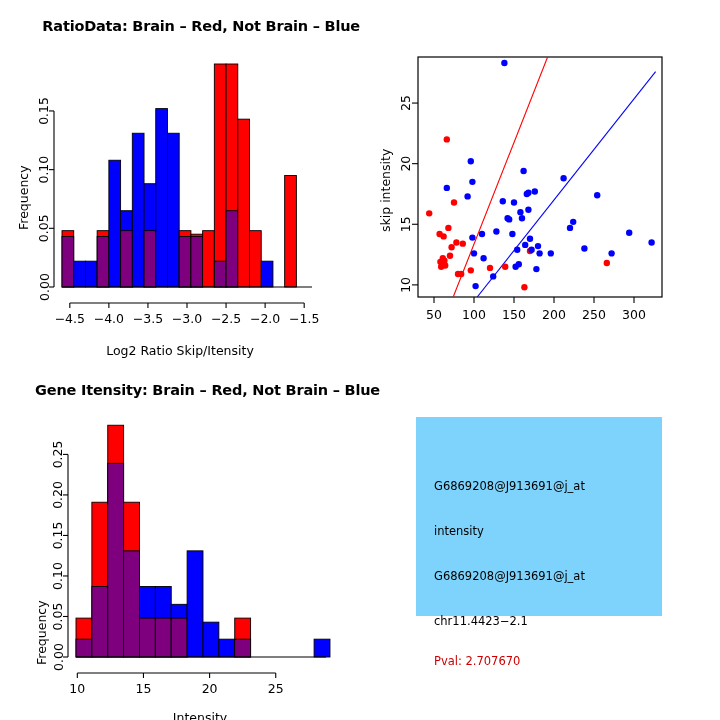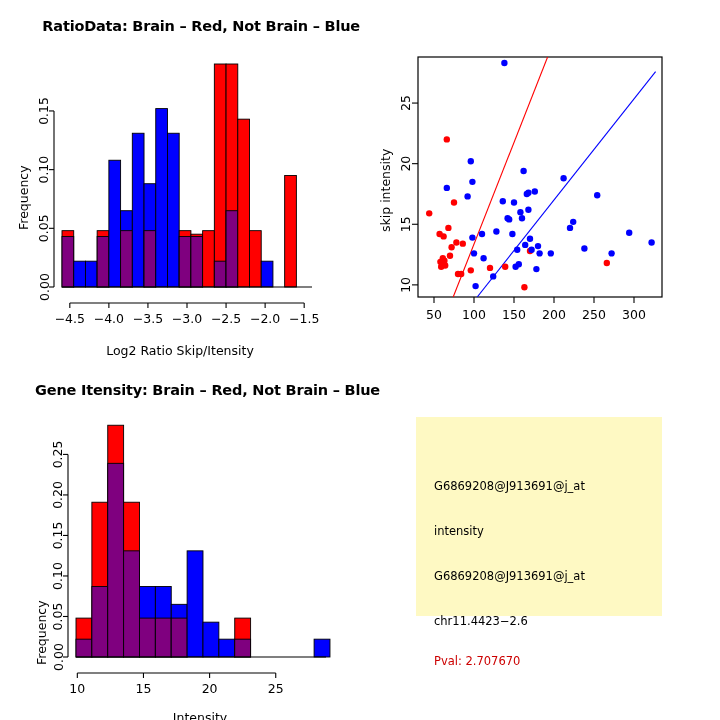--- a/index.html
+++ b/index.html
@@ -228,22 +228,22 @@
         <text x="123.46031746031746" y="333" font-size="12.5" font-family="&quot;DejaVu Sans&quot;,&quot;Liberation Sans&quot;,sans-serif" fill="#000" text-anchor="middle">15</text>
         <line x1="189.5978835978836" y1="313" x2="189.5978835978836" y2="318" stroke="#000" stroke-width="1.1"></line>
         <text x="189.5978835978836" y="333" font-size="12.5" font-family="&quot;DejaVu Sans&quot;,&quot;Liberation Sans&quot;,sans-serif" fill="#000" text-anchor="middle">20</text>
         <line x1="255.73544973544975" y1="313" x2="255.73544973544975" y2="318" stroke="#000" stroke-width="1.1"></line>
         <text x="255.73544973544975" y="333" font-size="12.5" font-family="&quot;DejaVu Sans&quot;,&quot;Liberation Sans&quot;,sans-serif" fill="#000" text-anchor="middle">25</text>
         <line x1="56" y1="297" x2="306" y2="297" stroke="#000" stroke-width="1.1"></line>
       </svg>
   </div>
 
   <div class="panel" style="left:360px;top:360px;width:360px;height:360px;">
-    <div class="infobox" id="infobox" style="left: 56px; top: 57px; width: 246px; height: 199px; background: #fef9c3;">
+    <div class="infobox" id="infobox" style="left: 56px; top: 57px; width: 246px; height: 199px; background: #7dd3fc;">
         <div class="infoline" style="left: 18px; top: 62px; color: rgb(0, 0, 0);">G6869208@J913691@j_at</div>
         <div class="infoline" style="left: 18px; top: 107px; color: rgb(0, 0, 0);">intensity</div>
         <div class="infoline" style="left: 18px; top: 152px; color: rgb(0, 0, 0);">G6869208@J913691@j_at</div>
-        <div class="infoline" style="left: 18px; top: 197px; color: rgb(0, 0, 0);">chr11.4423−2.6</div>
+        <div class="infoline" style="left: 18px; top: 197px; color: rgb(0, 0, 0);">chr11.4423−2.1</div>
         <div class="infoline" style="left: 18px; top: 237px; color: rgb(204, 0, 0);">Pval: 2.707670</div>
       </div>
   </div>
 
 </div>
 
 </body></html>

